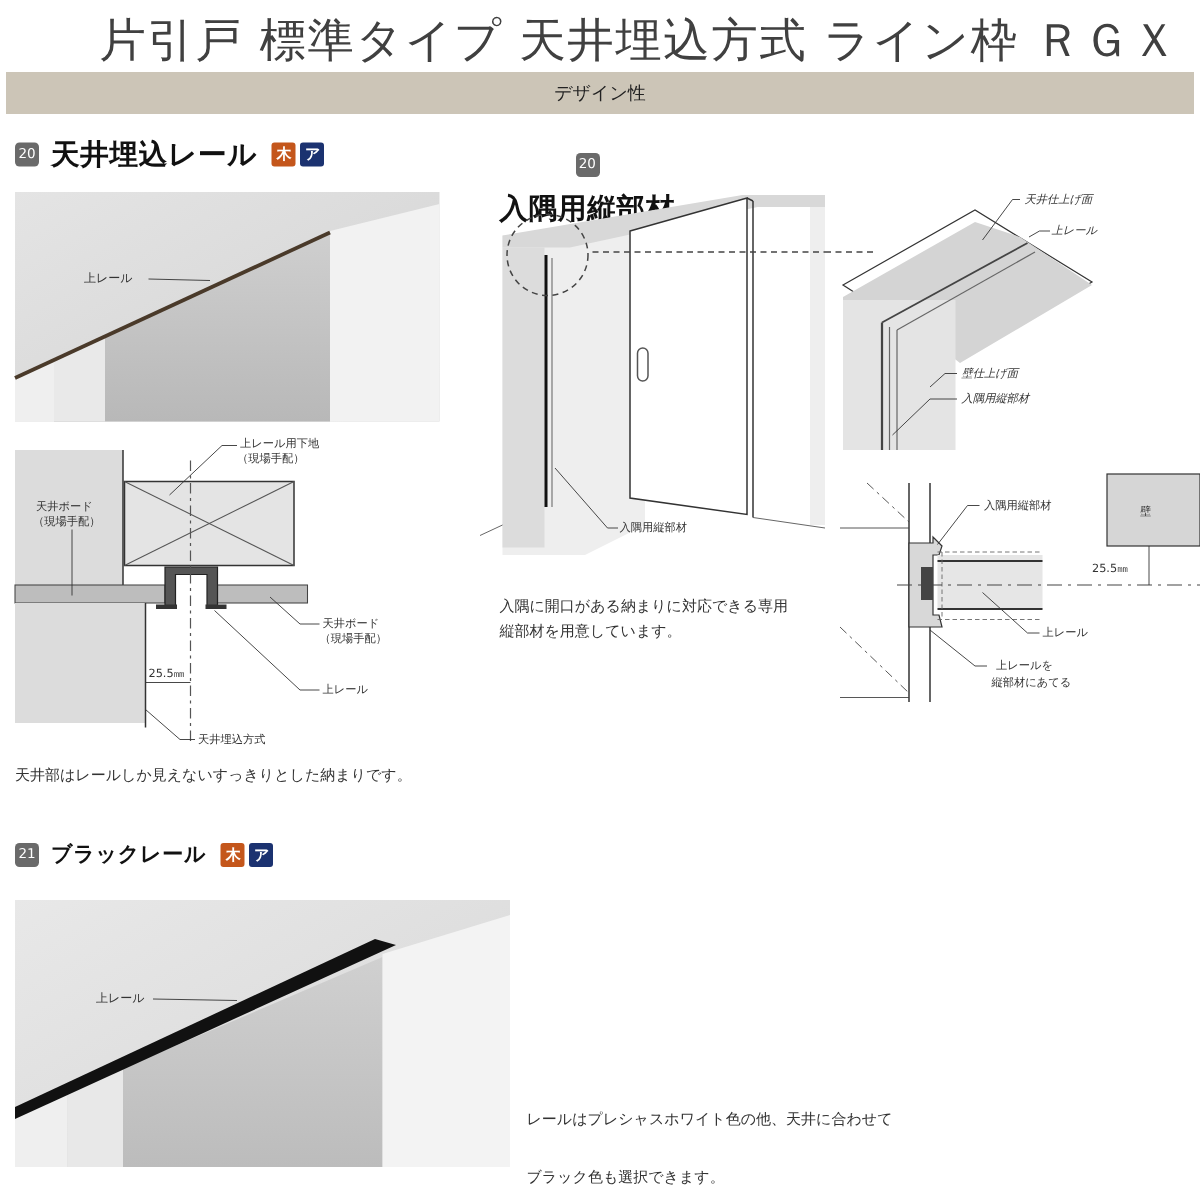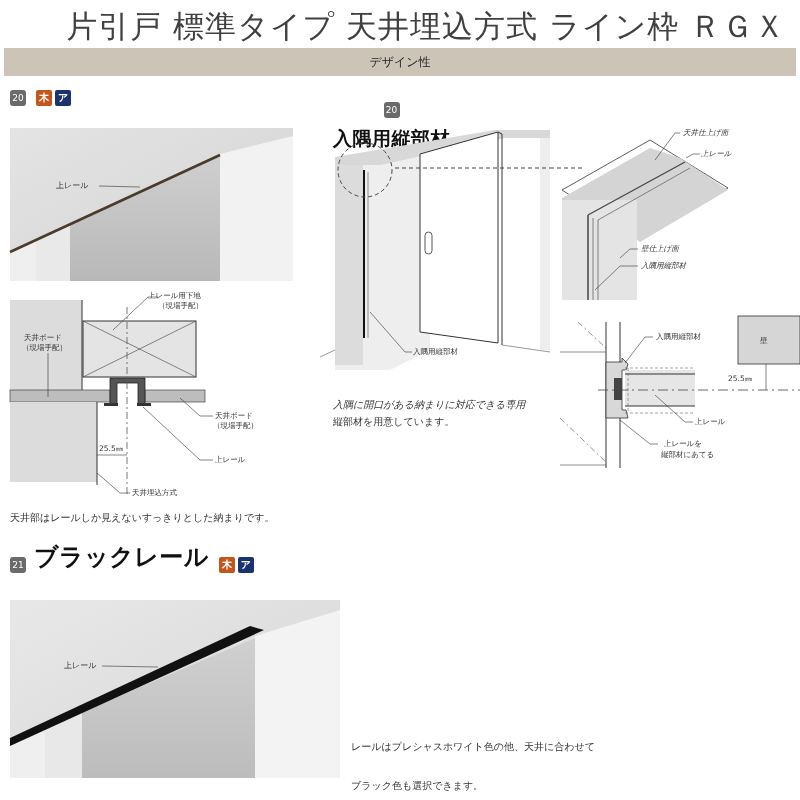--- a/index.html
+++ b/index.html
@@ -23,20 +23,21 @@
 </head>
 <body>
 
 <div class="abs page-title">片引戸 標準タイプ 天井埋込方式 ライン枠 ＲＧＸ</div>
 <div class="abs band">
   <span>デザイン性</span>
 </div>
 
 <div class="abs sec-head" style="left:10px; top:90px;">
   <span class="num">20</span>
+  <span class="sec-title">天井埋込レール</span>
   <span class="badges">
     <span class="badge" style="background:#c4561b">木</span>
     <span class="badge" style="background:#1b3270">ア</span>
   </span>
 </div>
 
 <div class="abs" style="left:10px; top:128px; width:283px; height:153px;">
   <svg width="283" height="153" viewBox="0 0 283 153" style="left:0;top:0">
     <defs>
       <linearGradient id="ceil1" x1="0" y1="0" x2="1" y2="1">
@@ -81,21 +82,21 @@
     <line x1="127" y1="22" x2="127" y2="210" stroke="#555" stroke-width="0.8" stroke-dasharray="7,3,2,3"></line>
 
     <line x1="97" y1="170" x2="127" y2="170" stroke="#333" stroke-width="0.6"></line>
 
     <polyline points="113,45 148,12 158,12" fill="none" stroke="#333" stroke-width="0.6"></polyline>
     <line x1="48" y1="68" x2="48" y2="112" stroke="#333" stroke-width="0.6"></line>
     <polyline points="180,113 200,131 213,131" fill="none" stroke="#333" stroke-width="0.6"></polyline>
     <polyline points="143,122 200,175 213,175" fill="none" stroke="#333" stroke-width="0.6"></polyline>
     <polyline points="97,188 120,208 130,208" fill="none" stroke="#333" stroke-width="0.6"></polyline>
   </svg>
-  <div class="lbl" style="left:148px; top:6px;">上レール用下地</div>
+  <div class="lbl" style="left:160px; top:6px;">上レール用下地</div>
   <div class="lbl" style="left:158px; top:16px;">（現場手配）</div>
   <div class="lbl" style="left:24px; top:48px;">天井ボード</div>
   <div class="lbl" style="left:22px; top:58px;">（現場手配）</div>
   <div class="lbl" style="left:215px; top:126px;">天井ボード</div>
   <div class="lbl" style="left:213px; top:136px;">（現場手配）</div>
   <div class="lbl" style="left:215px; top:170px;">上レール</div>
   <div class="lbl" style="left:99px; top:159px;">25.5㎜</div>
   <div class="lbl" style="left:132px; top:203px;">天井埋込方式</div>
 </div>
 <div class="abs caption" style="left:10px; top:509px;">天井部はレールしか見えないすっきりとした納まりです。</div>
@@ -175,26 +176,26 @@
     <polyline points="70,120 100,144 108,144" fill="none" stroke="#333" stroke-width="0.6"></polyline>
   </svg>
   <div class="lbl" style="left:106px; top:32px;">入隅用縦部材</div>
   <div class="lbl" style="left:210px; top:36px;">壁</div>
   <div class="lbl" style="left:178px; top:74px;">25.5㎜</div>
   <div class="lbl" style="left:145px; top:117px;">上レール</div>
   <div class="lbl" style="left:114px; top:139px;text-align:right;">上レールを</div>
   <div class="lbl" style="left:111px; top:150px;">縦部材にあてる</div>
 </div>
 
-<div class="abs caption" style="left:333px; top:396px;font-style:italic;">入隅に開口がある納まりに対応できる専用</div>
+<div class="abs caption" style="left:333px; top:396px;">入隅に開口がある納まりに対応できる専用</div>
 <div class="abs caption" style="left:333px; top:413px;">縦部材を用意しています。</div>
 
-<div class="abs sec-head" style="left:10px; top:541px;align-items:flex-end;">
+<div class="abs sec-head" style="left:10px; top:561px;">
   <span class="num">21</span>
-  <span class="sec-title" style="font-size:24px;">ブラックレール</span>
+  <span class="sec-title" style="font-size:14px;">ブラックレール</span>
   <span class="badges">
     <span class="badge" style="background:#c4561b">木</span>
     <span class="badge" style="background:#1b3270">ア</span>
   </span>
 </div>
 
 <div class="abs" style="left:10px; top:600px; width:330px; height:178px;">
   <svg width="330" height="178" viewBox="0 0 330 178" style="left:0;top:0">
     <defs>
       <linearGradient id="ceil2" x1="0" y1="0" x2="1" y2="1">

